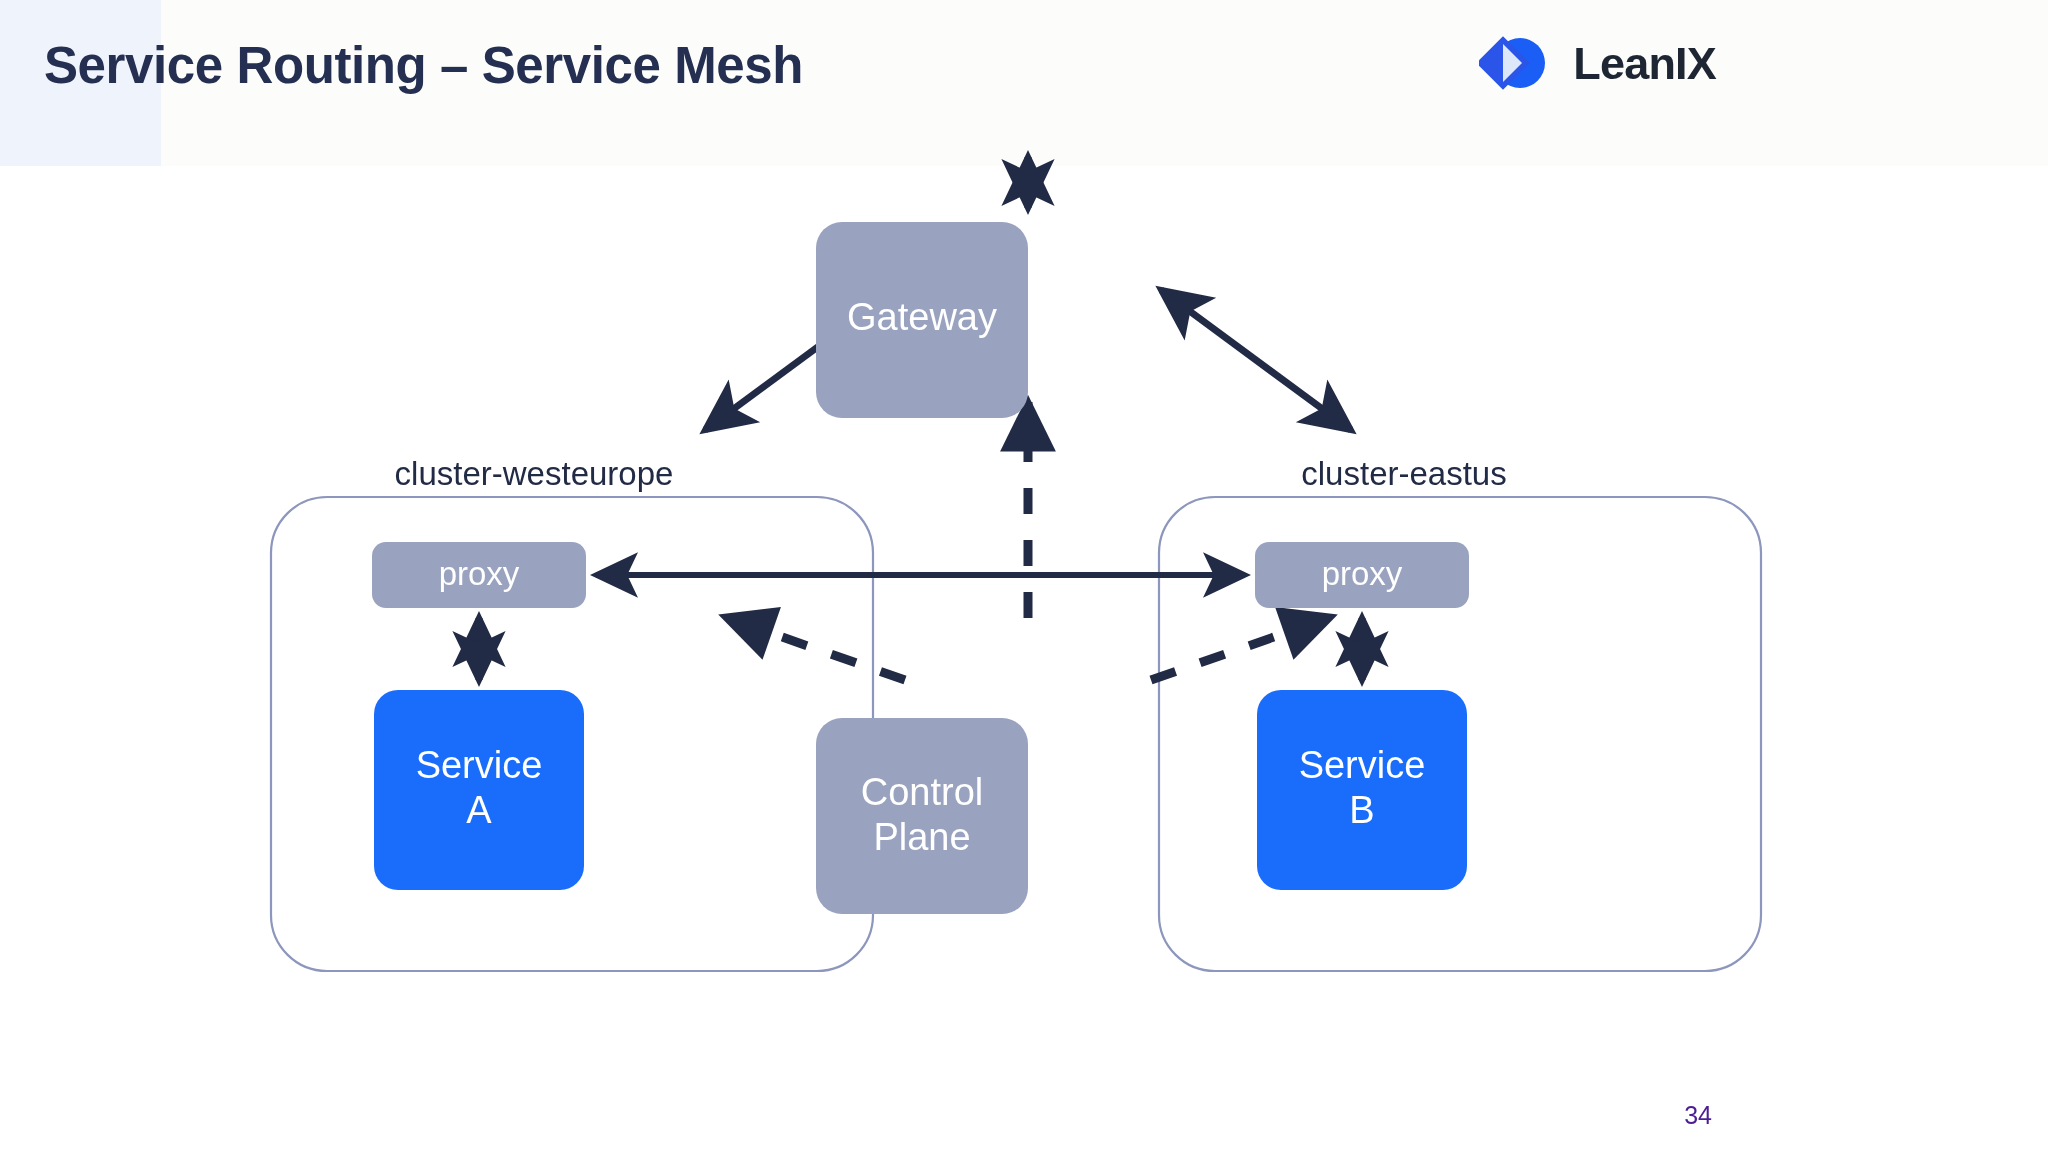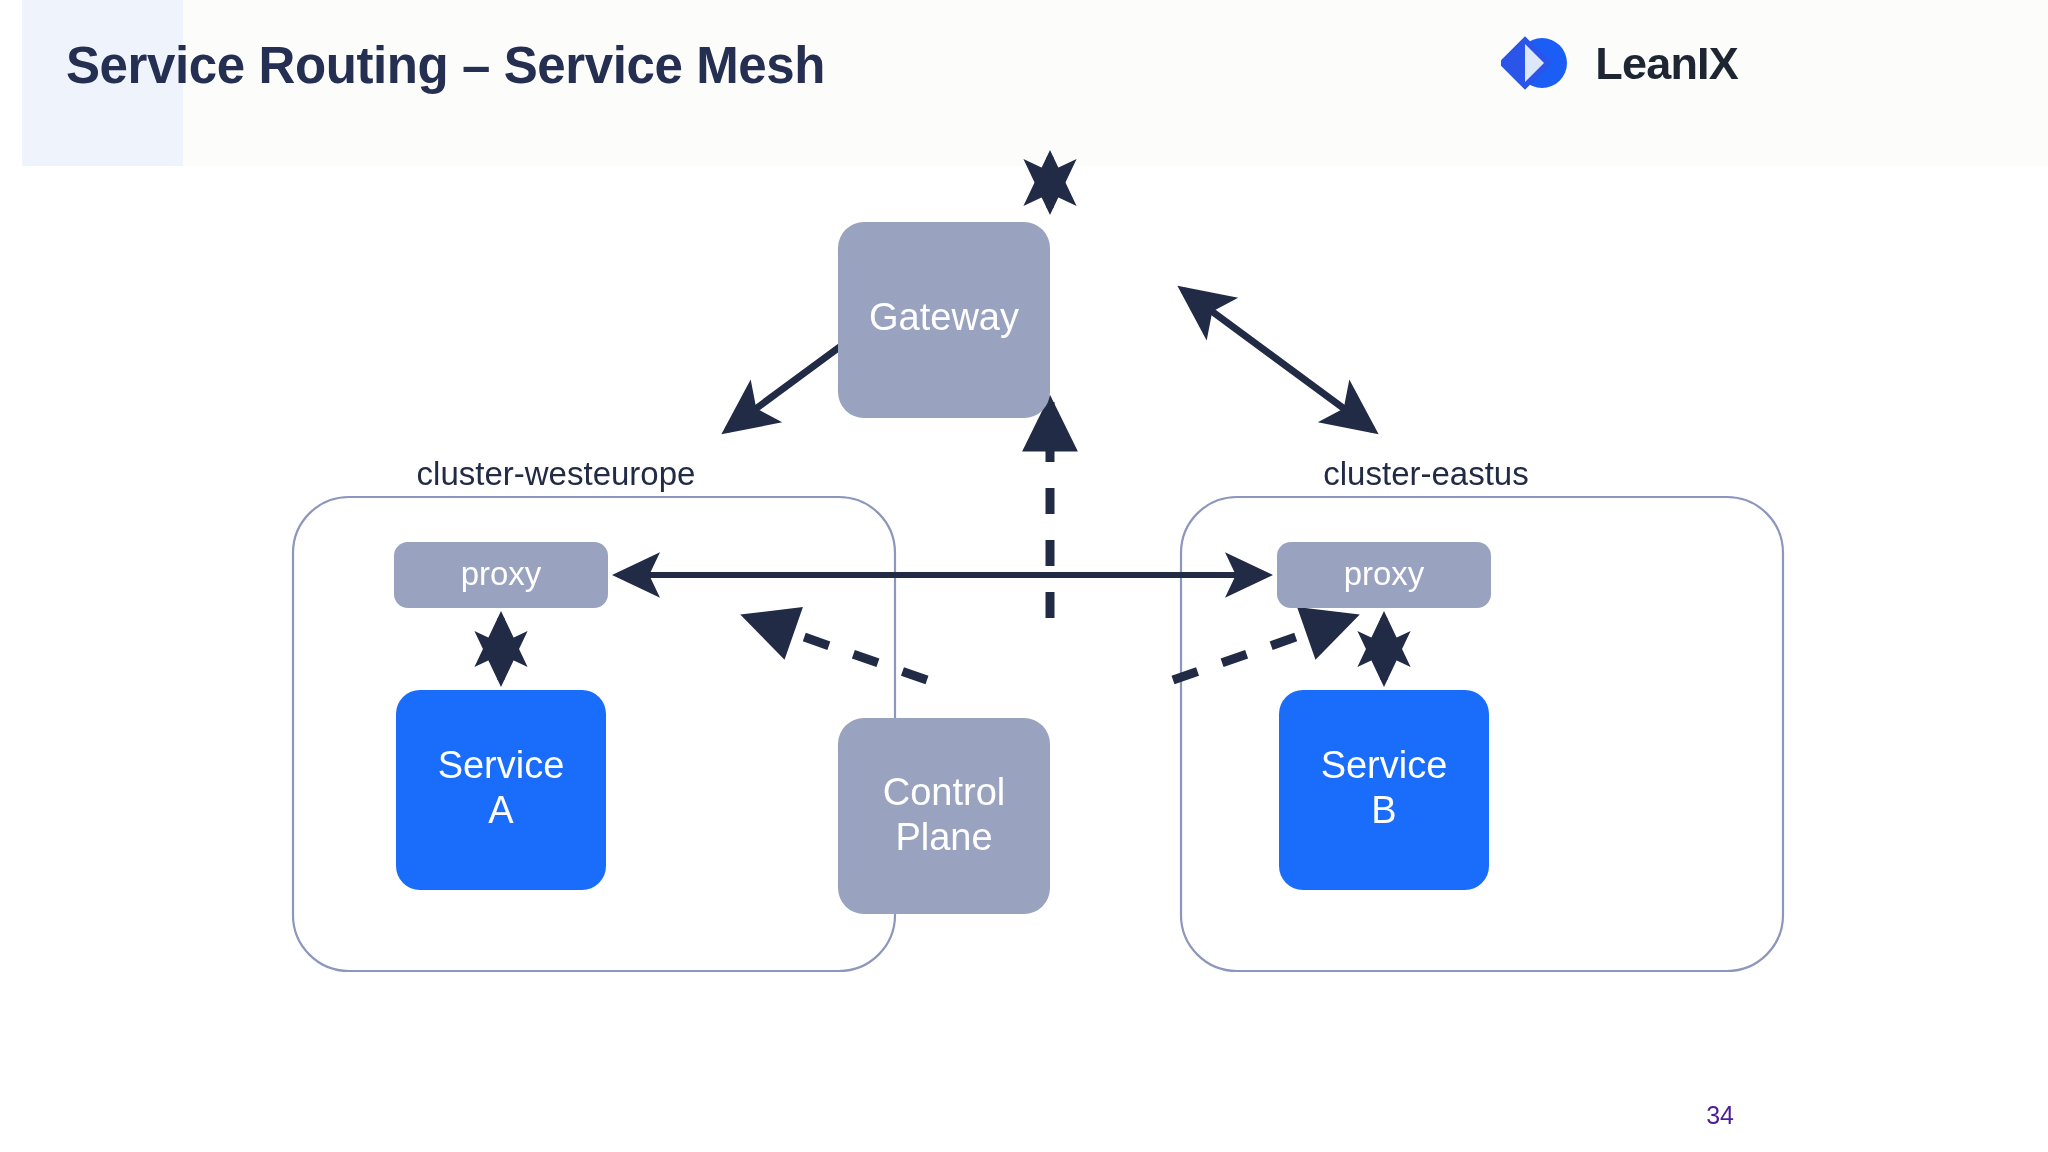--- a/index.html
+++ b/index.html
@@ -17,21 +17,20 @@
     background: #ffffff;
   }
 
   
   #slide {
     position: absolute;
     inset: 0;
     width: 1752px;
     height: 1152px;
     background: #ffffff;
-    margin-left: 22px;
   }
 
   
   .title-tint {
     position: absolute;
     left: 0;
     top: 0;
     width: 161px;
     height: 166px;
     background: #eff4fc;

